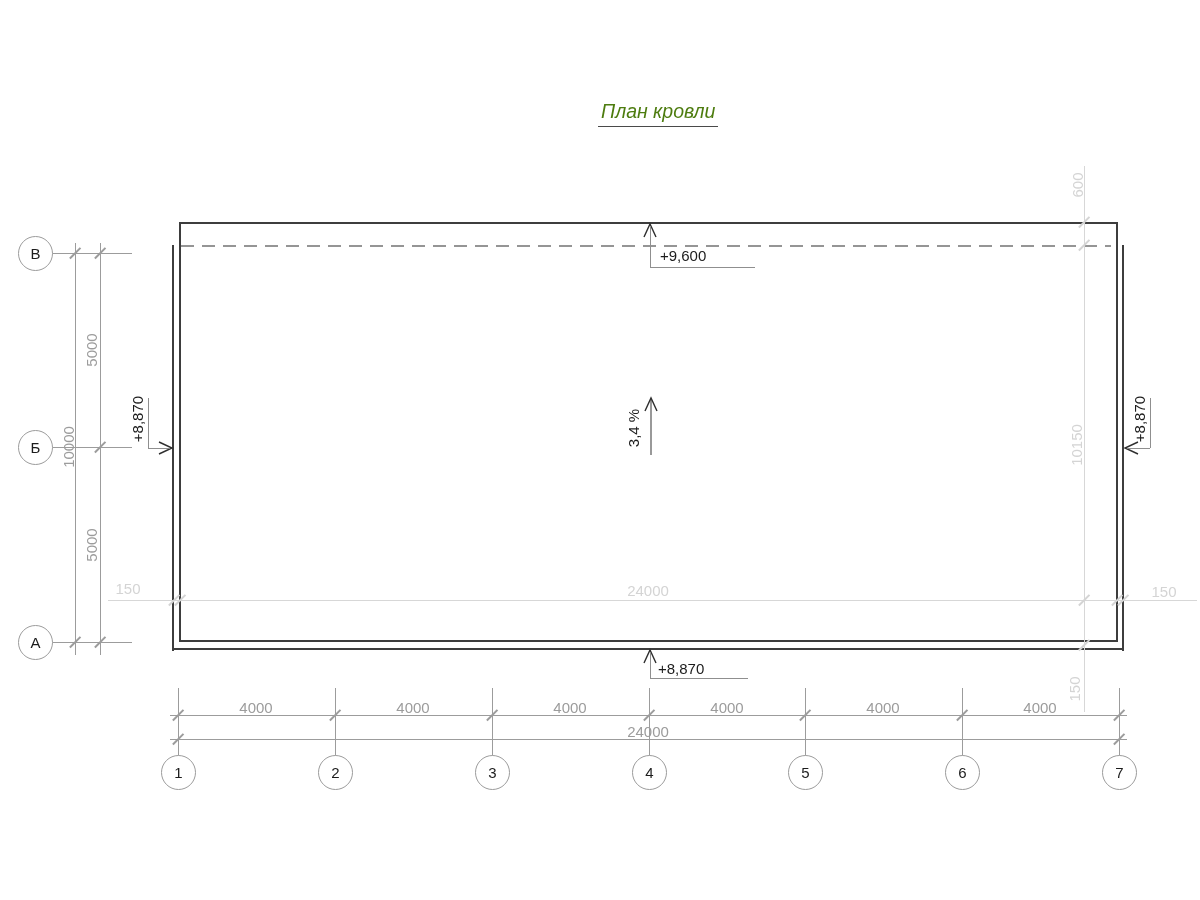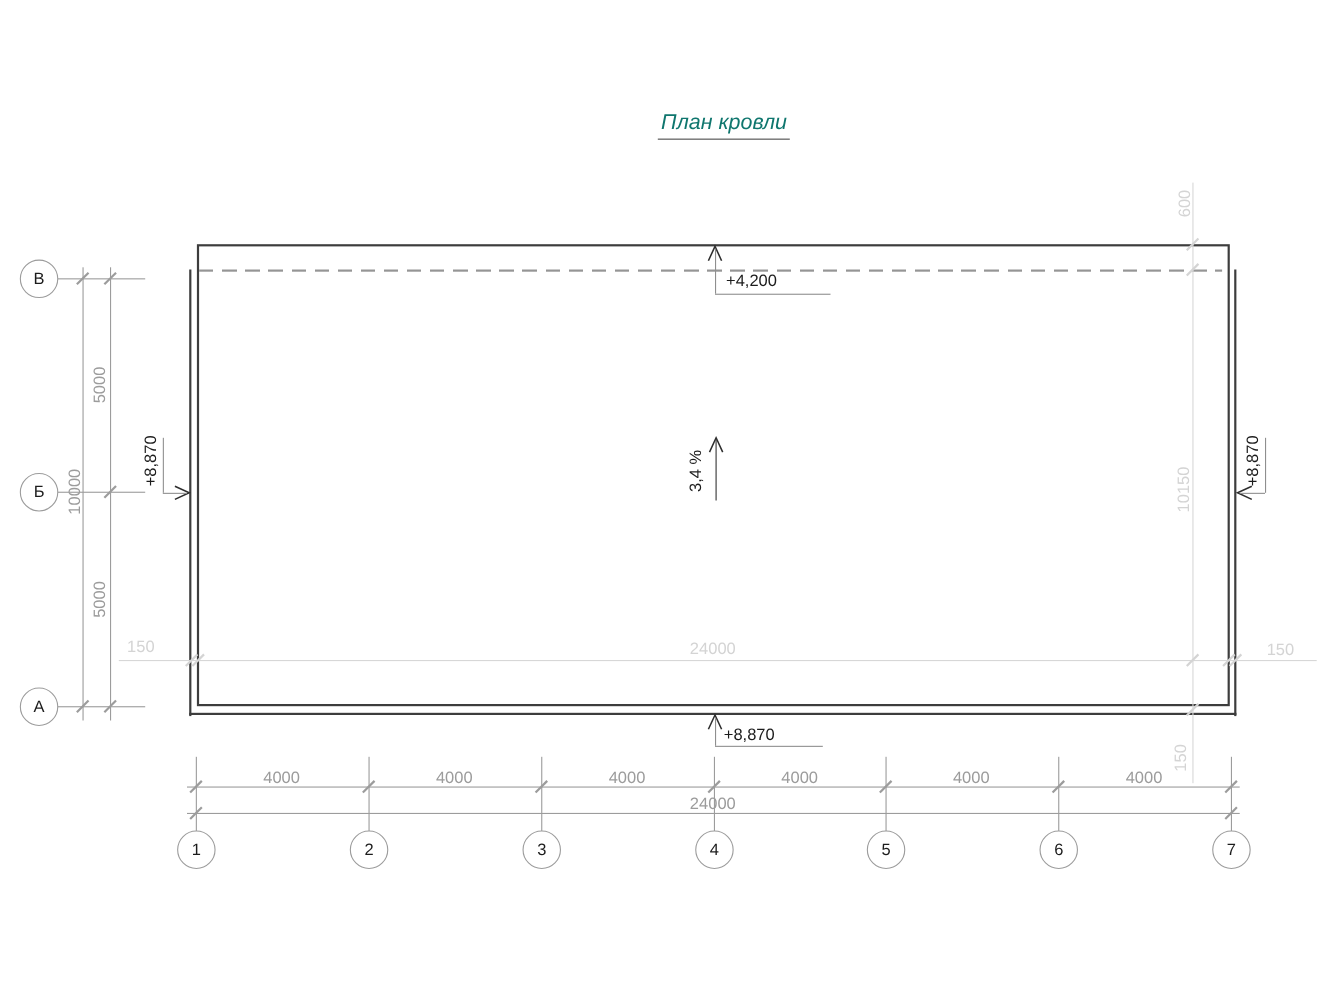--- a/index.html
+++ b/index.html
@@ -31,21 +31,21 @@
   
   .axis-circle{position:absolute;width:33px;height:33px;border:1.4px solid #9c9c9c;
                border-radius:50%;background:#fff;display:flex;align-items:center;
                justify-content:center;font-size:15px;color:#1c1c1c;}
   
   #main-rect{position:absolute;left:179px;top:222px;width:935px;height:416px;
              border:2px solid #3d3d3d;}
   #dashed-top{position:absolute;left:181px;top:245px;width:930px;height:1.6px;
               background:repeating-linear-gradient(to right,#959595 0,#959595 13px,transparent 13px,transparent 21px);}
   #title{position:absolute;left:598px;top:100px;font-size:19.5px;font-style:italic;
-         color:#0f766e;border-bottom:1.5px solid #4a4a4a;padding:0 3px 3px 3px;}
+         color:#4d7c0f;border-bottom:1.5px solid #4a4a4a;padding:0 3px 3px 3px;}
   svg{position:absolute;overflow:visible;}
 </style>
 </head>
 <body>
 
 <div id="canvas">
 
   <div id="title">План кровли</div>
 
   <div id="main-rect"></div>
@@ -149,21 +149,21 @@
     </div>
   <div class="axis-circle" style="left:1102px;top:755px;">
       <span>7</span>
     </div>
 
   <svg style="left:642px;top:222px;" width="16" height="16">
     <polyline points="2,15 8,2 14,15" fill="none" stroke="#2e2e2e" stroke-width="1.4"></polyline>
   </svg>
   <div class="elev-lead-v" style="left:650px;top:226px;height:41px;"></div>
   <div class="elev-lead-h" style="left:650px;top:267px;width:105px;"></div>
-  <div class="elev-text" style="left:660px;top:247px;">+4,200</div>
+  <div class="elev-text" style="left:660px;top:247px;">+9,600</div>
 
   <svg style="left:642px;top:648px;" width="16" height="16">
     <polyline points="2,15 8,2 14,15" fill="none" stroke="#2e2e2e" stroke-width="1.4"></polyline>
   </svg>
   <div class="elev-lead-v" style="left:650px;top:653px;height:25px;"></div>
   <div class="elev-lead-h" style="left:650px;top:678px;width:98px;"></div>
   <div class="elev-text" style="left:658px;top:660px;">+8,870</div>
 
   <svg style="left:157px;top:440px;" width="16" height="16">
     <polyline points="2,2 15,8 2,14" fill="none" stroke="#2e2e2e" stroke-width="1.4"></polyline>

